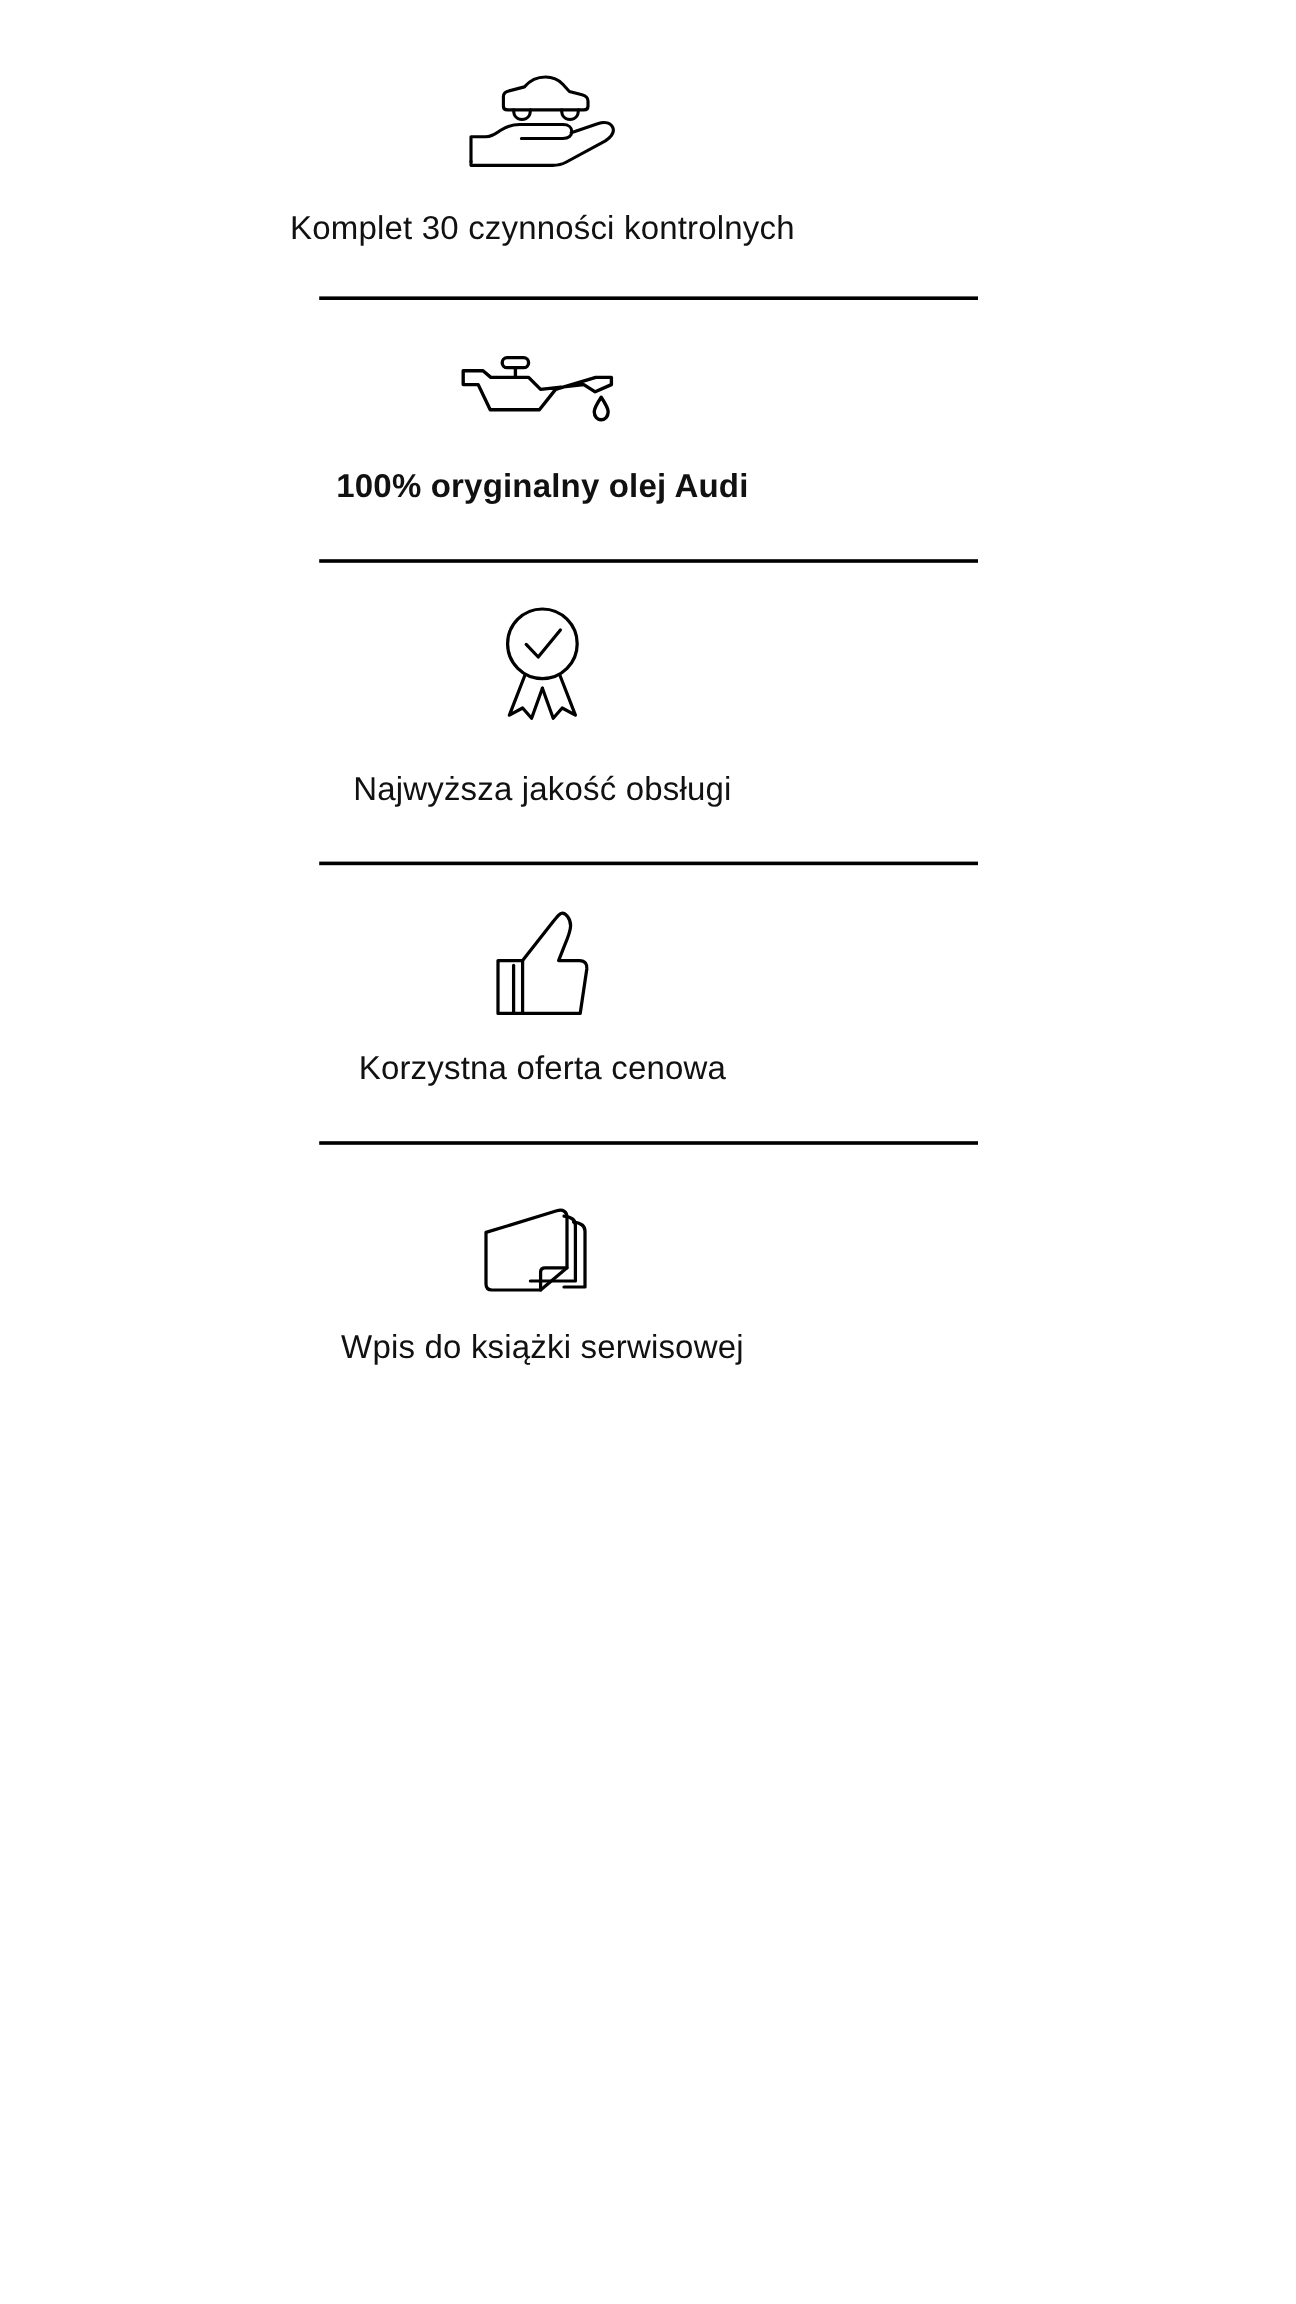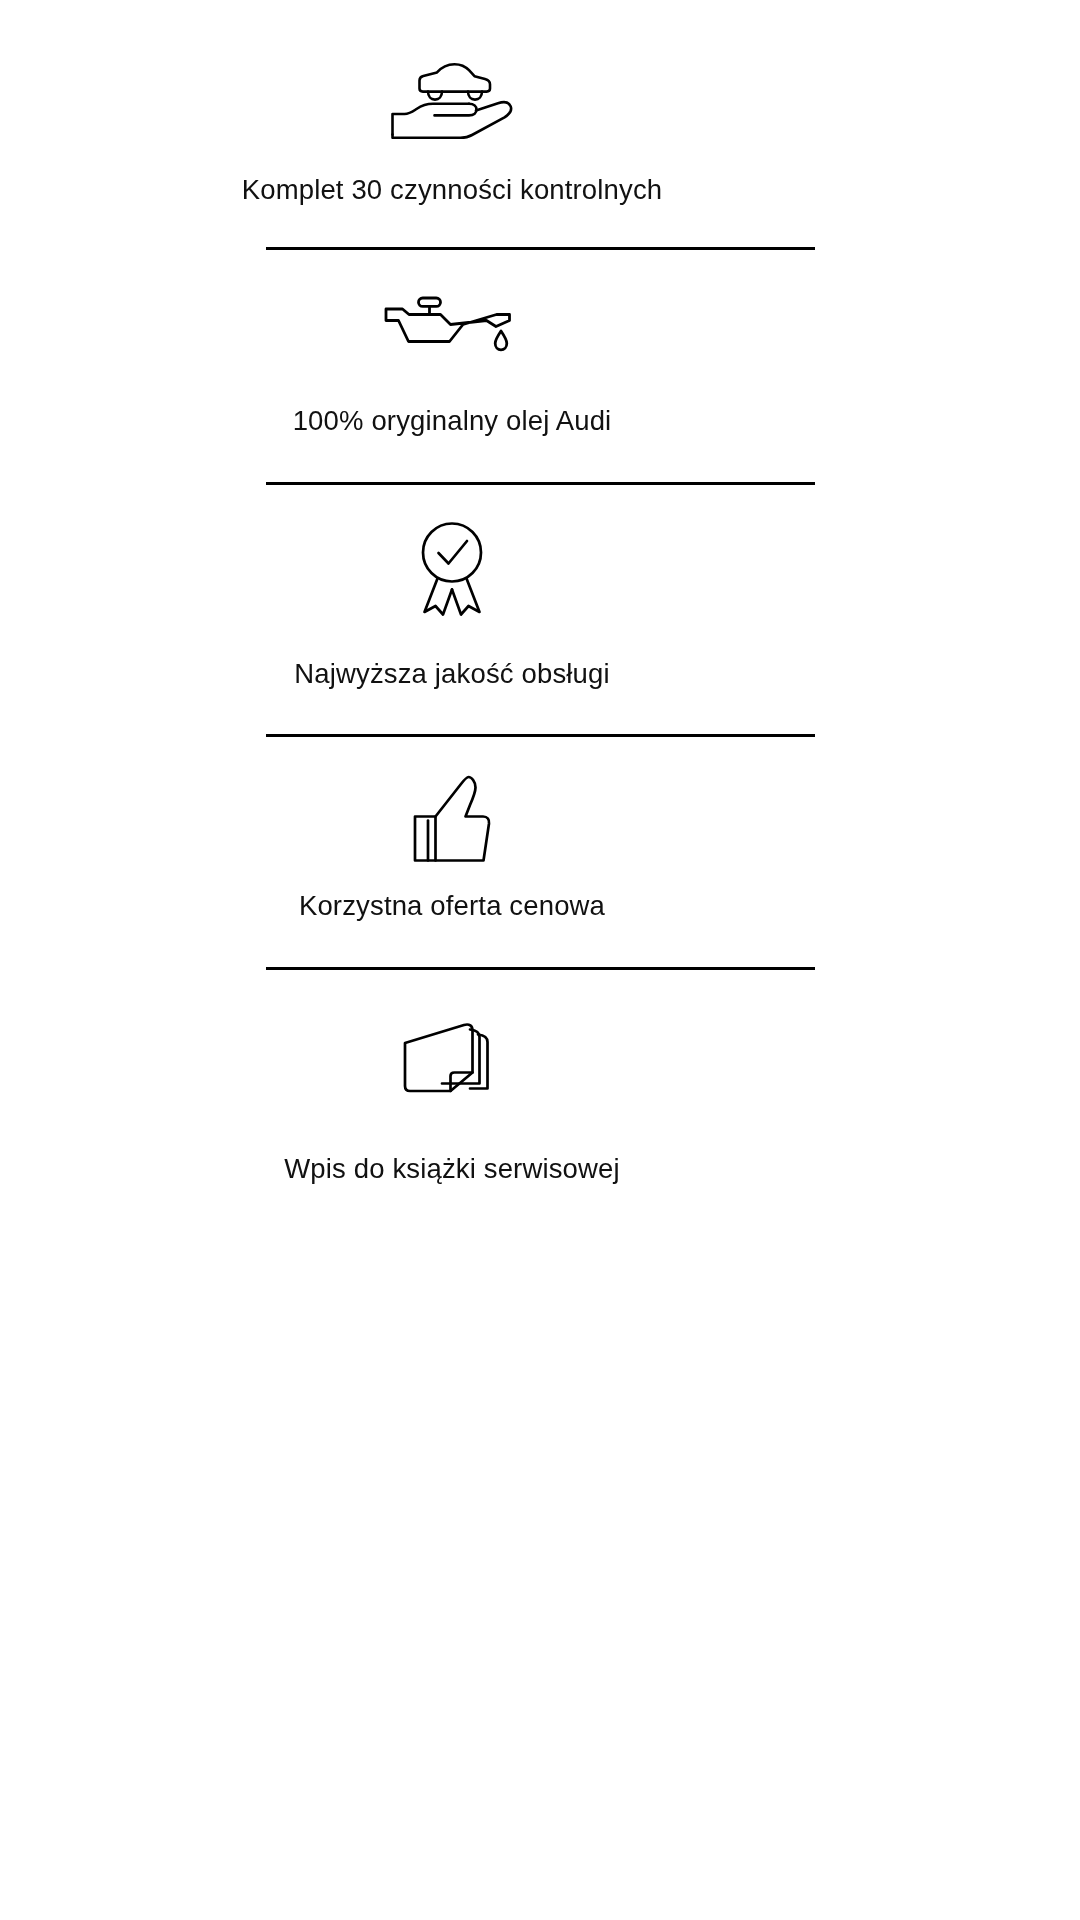--- a/index.html
+++ b/index.html
@@ -32,21 +32,21 @@
     align-items: center;
     justify-content: flex-start;
     border-radius: 22px;
   }
 
   
   .benefit-item.item-0 { padding-top: 62px;  padding-bottom: 40px; }
   .benefit-item.item-1 { padding-top: 46px;  padding-bottom: 43px; }
   .benefit-item.item-2 { padding-top: 36px;  padding-bottom: 43px; }
   .benefit-item.item-3 { padding-top: 36px;  padding-bottom: 43px; }
-  .benefit-item.item-4 { padding-top: 48px;  padding-bottom: 40px; gap: 30px; }
+  .benefit-item.item-4 { padding-top: 48px;  padding-bottom: 40px; }
 
   .benefit-icon {
     display: block;
     color: #000000;
   }
   .benefit-icon svg {
     display: block;
     overflow: visible;
   }
 
@@ -61,21 +61,21 @@
     font-size: 27.5px;
     line-height: 1.25;
     font-weight: 400;
     color: #111111;
     letter-spacing: 0.15px;
     text-align: center;
     white-space: nowrap;
   }
 
   .item-0 .benefit-label { margin-top: 33px; }
-  .item-1 .benefit-label { margin-top: 46px; }
+  .item-1 .benefit-label { margin-top: 30px; font-weight: bold; }
   .item-2 .benefit-label { margin-top: 40px; }
   .item-3 .benefit-label { }
   .item-4 .benefit-label { margin-top: 26px; }
 
   .benefit-divider {
     width: 549px;
     height: 3px;
     margin: 0 auto;
     background: #000000;
     border: 0;

